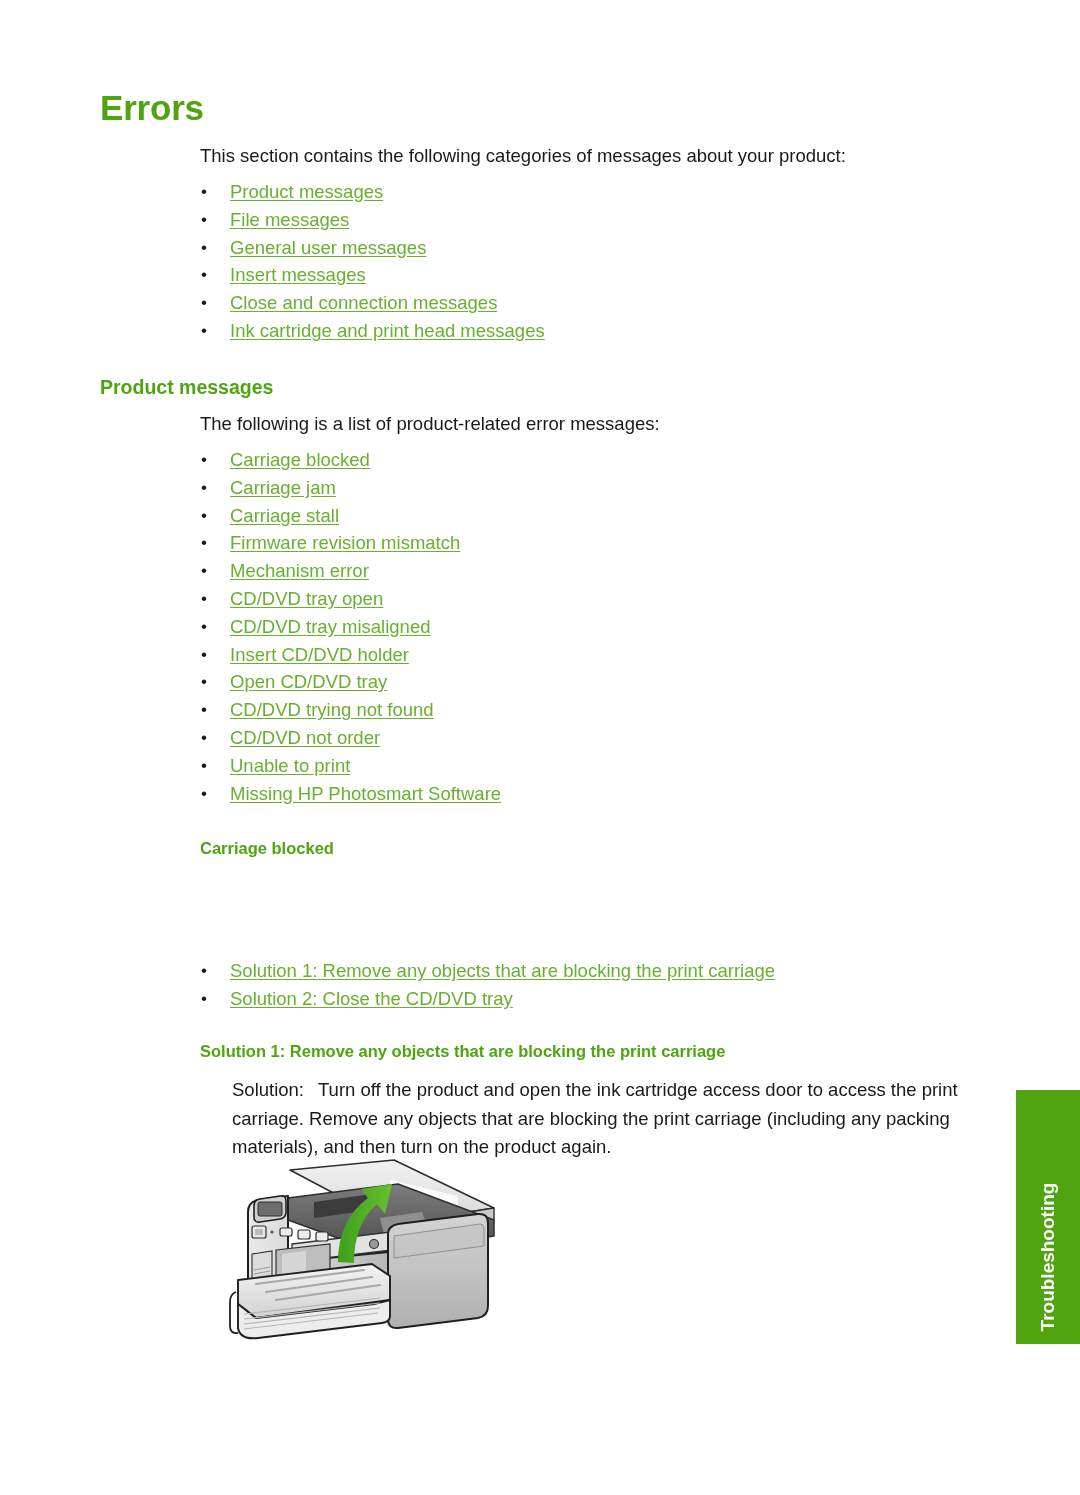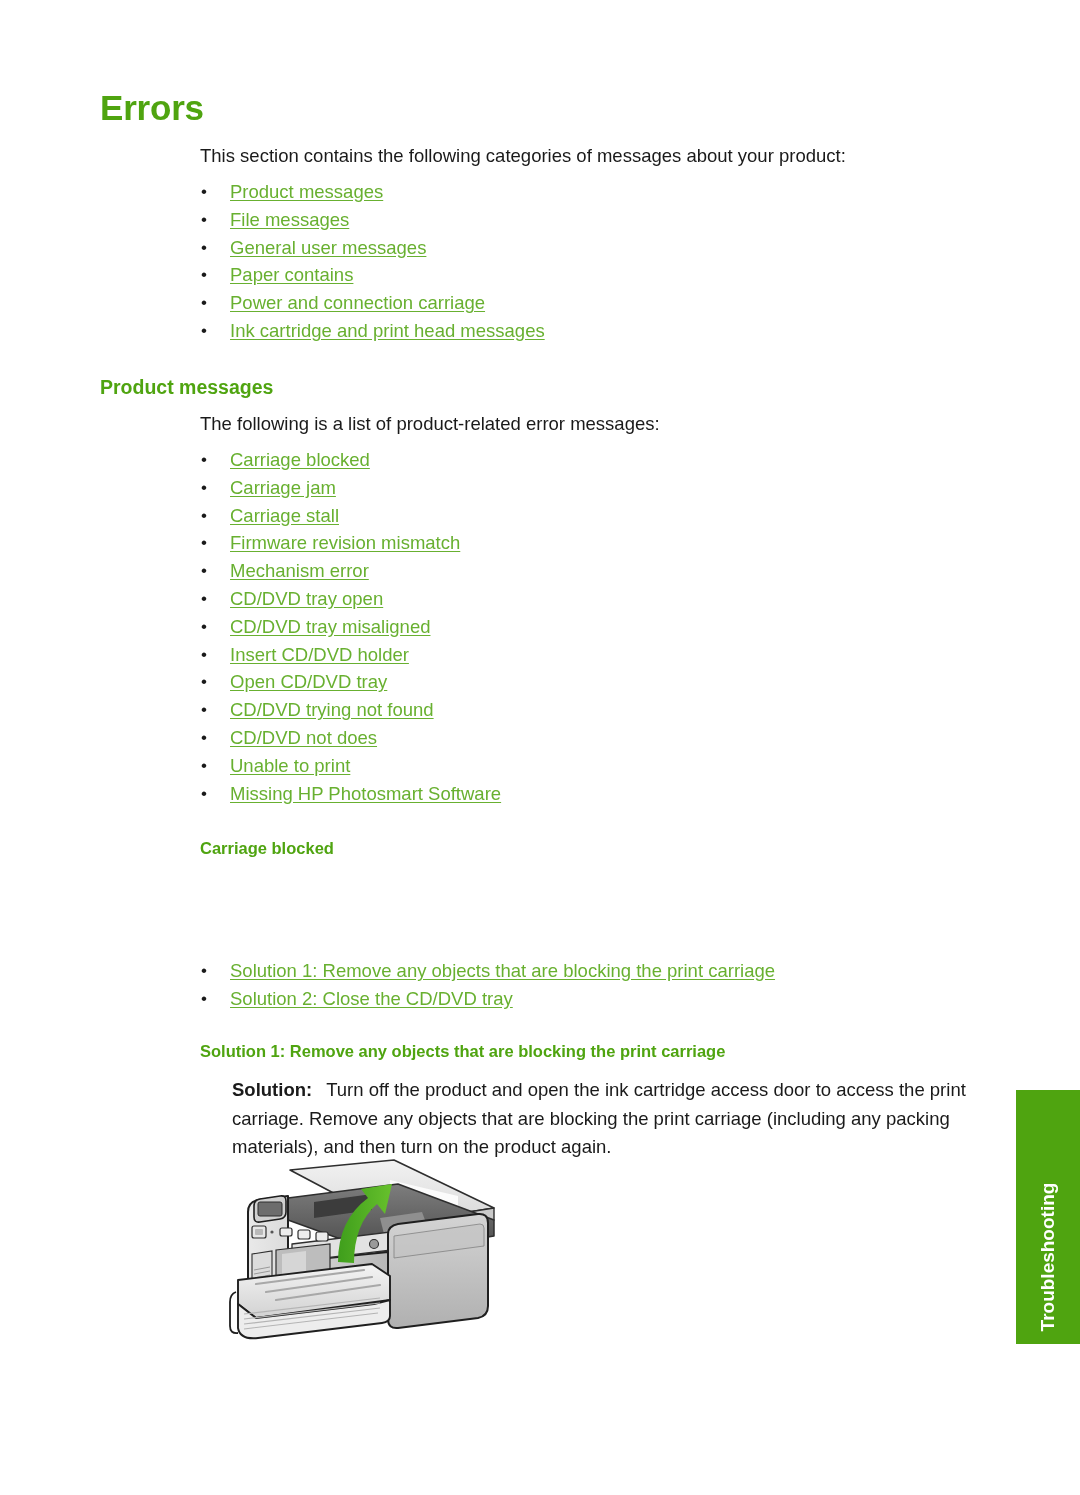--- a/index.html
+++ b/index.html
@@ -51,21 +51,21 @@
     color: #4fa410;
   }
   .body-text {
     position: absolute;
     left: 200px;
     font-size: 18.5px;
     line-height: 28.5px;
     color: #1a1a1a;
     width: 812px;
   }
-  .body-text b { font-weight: bold; }
+  .body-text b { font-weight: normal; }
 
   
   .bullet-list {
     position: absolute;
     left: 198px;
     margin: 0;
     padding: 0;
     list-style: none;
     width: 830px;
   }
@@ -149,39 +149,39 @@
 <div id="page">
 
   <div class="h1">Errors</div>
 
   <div class="body-text" style="top:142px;">This section contains the following categories of messages about your product:</div>
 
   <ul class="bullet-list" id="category-links" style="top:178px;">
       <li><span class="dot">•</span><span class="doc-link">Product messages</span></li>
       <li><span class="dot">•</span><span class="doc-link">File messages</span></li>
       <li><span class="dot">•</span><span class="doc-link">General user messages</span></li>
-      <li><span class="dot">•</span><span class="doc-link">Paper contains</span></li>
-      <li><span class="dot">•</span><span class="doc-link">Power and connection carriage</span></li>
+      <li><span class="dot">•</span><span class="doc-link">Insert messages</span></li>
+      <li><span class="dot">•</span><span class="doc-link">Close and connection messages</span></li>
       <li><span class="dot">•</span><span class="doc-link">Ink cartridge and print head messages</span></li>
     </ul>
 
   <div class="h2" style="top:376px;">Product messages</div>
   <div class="body-text" style="top:410px;">The following is a list of product-related error messages:</div>
   <ul class="bullet-list" id="product-message-links" style="top:446px;">
       <li><span class="dot">•</span><span class="doc-link">Carriage blocked</span></li>
       <li><span class="dot">•</span><span class="doc-link">Carriage jam</span></li>
       <li><span class="dot">•</span><span class="doc-link">Carriage stall</span></li>
       <li><span class="dot">•</span><span class="doc-link">Firmware revision mismatch</span></li>
       <li><span class="dot">•</span><span class="doc-link">Mechanism error</span></li>
       <li><span class="dot">•</span><span class="doc-link">CD/DVD tray open</span></li>
       <li><span class="dot">•</span><span class="doc-link">CD/DVD tray misaligned</span></li>
       <li><span class="dot">•</span><span class="doc-link">Insert CD/DVD holder</span></li>
       <li><span class="dot">•</span><span class="doc-link">Open CD/DVD tray</span></li>
       <li><span class="dot">•</span><span class="doc-link">CD/DVD trying not found</span></li>
-      <li><span class="dot">•</span><span class="doc-link">CD/DVD not does</span></li>
+      <li><span class="dot">•</span><span class="doc-link">CD/DVD not order</span></li>
       <li><span class="dot">•</span><span class="doc-link">Unable to print</span></li>
       <li><span class="dot">•</span><span class="doc-link">Missing HP Photosmart Software</span></li>
     </ul>
 
   <div class="h3" style="top:839px;">Carriage blocked</div>
   <ul class="bullet-list" id="carriage-blocked-links" style="top:957px;">
       <li><span class="dot">•</span><span class="doc-link">Solution 1: Remove any objects that are blocking the print carriage</span></li>
       <li><span class="dot">•</span><span class="doc-link">Solution 2: Close the CD/DVD tray</span></li>
     </ul>
 

